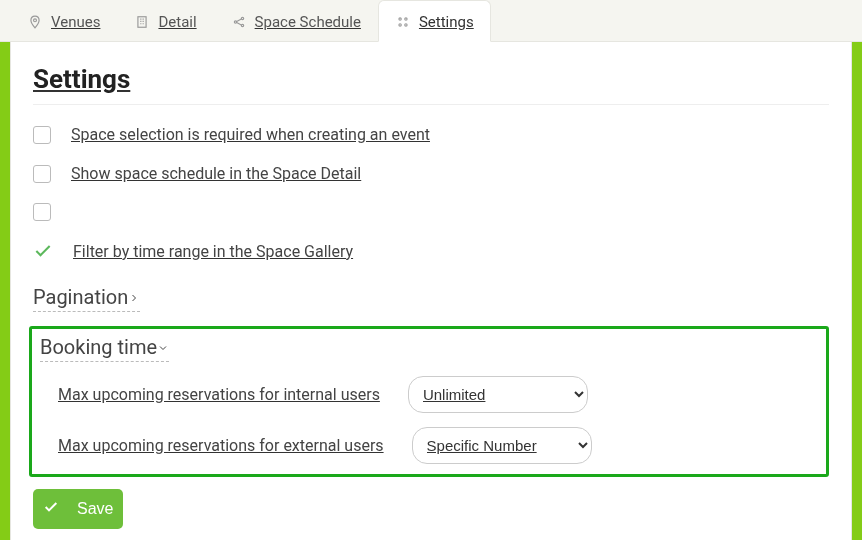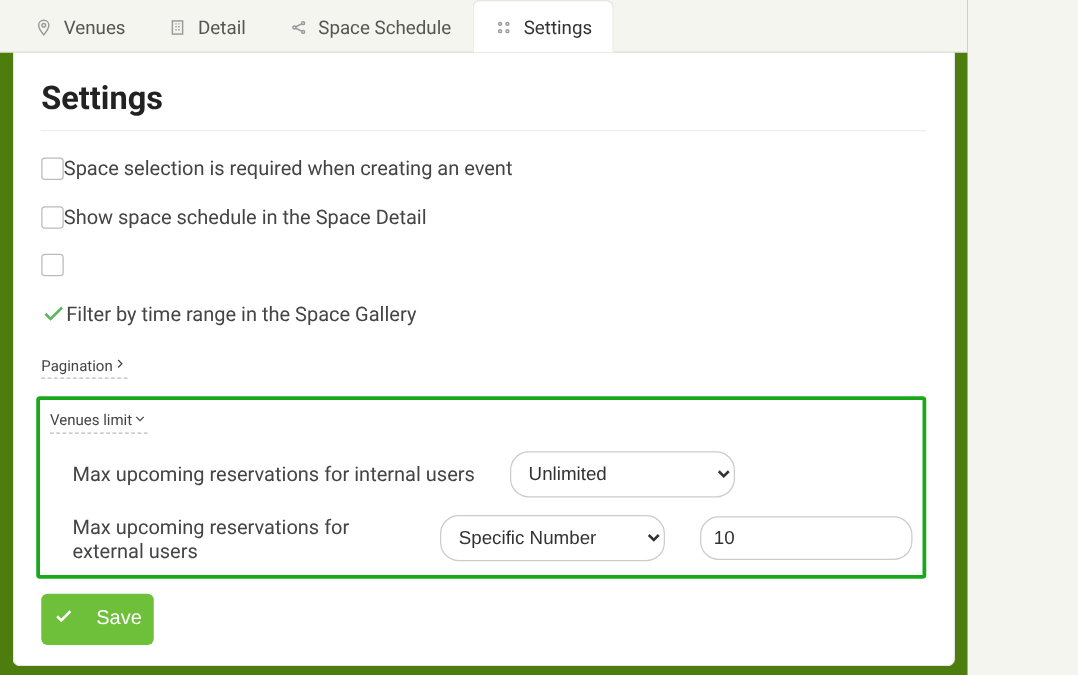--- a/index.html
+++ b/index.html
@@ -4,24 +4,25 @@
 <style>
   * { box-sizing: border-box; }
   body {
     margin: 0;
     font-family: -apple-system, BlinkMacSystemFont, "Segoe UI", Roboto, Arial, sans-serif;
     background: #f5f5f0;
     color: #333;
     font-size: 15px;
   }
   .page {
-    width: 774px;
+    width: 862px;
     height: 540px;
     position: relative;
-    background: #4d7c0f;
+    background: #84cc16;
+    text-decoration: underline;
   }
   .tabs {
     display: flex;
     padding: 0 10px;
     border-bottom: 1px solid #e6e6e0;
     background: #f5f5f0;
   }
   .tab {
     display: flex;
     align-items: center;
@@ -64,21 +65,21 @@
     color: #222;
   }
   .divider {
     height: 1px;
     background: #eee;
     margin: 0 0 20px 0;
   }
   .setting-row {
     display: flex;
     align-items: center;
-    gap: 0;
+    gap: 20px;
     margin: 0 0 20px 0;
     color: #444;
     font-size: 16px;
   }
   .checkbox {
     width: 18px;
     height: 18px;
     border: 1.5px solid #bbb;
     border-radius: 3px;
     background: #fff;
@@ -91,21 +92,21 @@
     display: inline-flex;
     align-items: center;
     justify-content: center;
     color: #5cb85c;
     flex-shrink: 0;
   }
   .section-header {
     display: inline-flex;
     align-items: center;
     gap: 0;
-    font-size: 12px;
+    font-size: 20px;
     color: #444;
     border-bottom: 1px dashed #bbb;
     padding-bottom: 2px;
     margin: 4px 0 14px 0;
     cursor: pointer;
   }
   .highlight {
     border: 3px solid #1aa81a;
     border-radius: 3px;
     padding: 6px 8px 10px 8px;
@@ -227,21 +228,21 @@
       <span>
         <svg width="12" height="12" viewBox="0 0 24 24" fill="none" stroke="currentColor" stroke-width="2">
             <path d="M9 6l6 6-6 6"></path>
           </svg>
       </span>
     </div>
     <br>
 
     <div class="highlight">
       <div class="section-header">
-        <span>Venues limit</span>
+        <span>Booking time</span>
         <span>
           <svg width="12" height="12" viewBox="0 0 24 24" fill="none" stroke="currentColor" stroke-width="2">
               <path d="M6 9l6 6 6-6"></path>
             </svg>
         </span>
       </div>
 
       <div class="field-row">
         <span>Max upcoming reservations for internal users</span>
         <select>
@@ -249,21 +250,20 @@
           <option>Specific Number</option>
         </select>
       </div>
 
       <div class="field-row">
         <span>Max upcoming reservations for external users</span>
         <select>
           <option>Unlimited</option>
           <option selected="">Specific Number</option>
         </select>
-        <input type="text" value="10" style="">
       </div>
     </div>
 
     <button class="save-btn">
       <span>
         <svg width="16" height="16" viewBox="0 0 24 24" fill="none" stroke="currentColor" stroke-width="3">
             <path d="M4 12l5 5L20 6"></path>
           </svg>
       </span>
       <span>Save</span>

